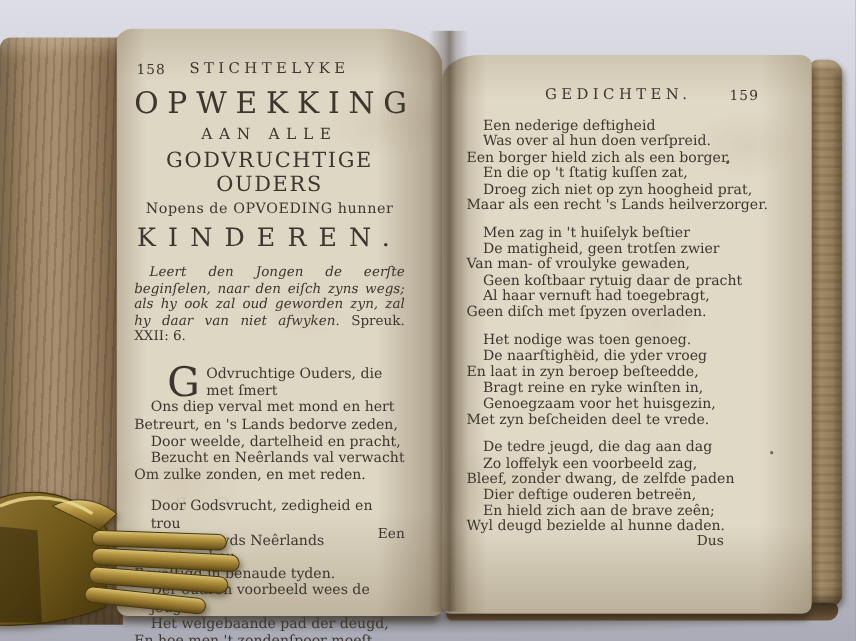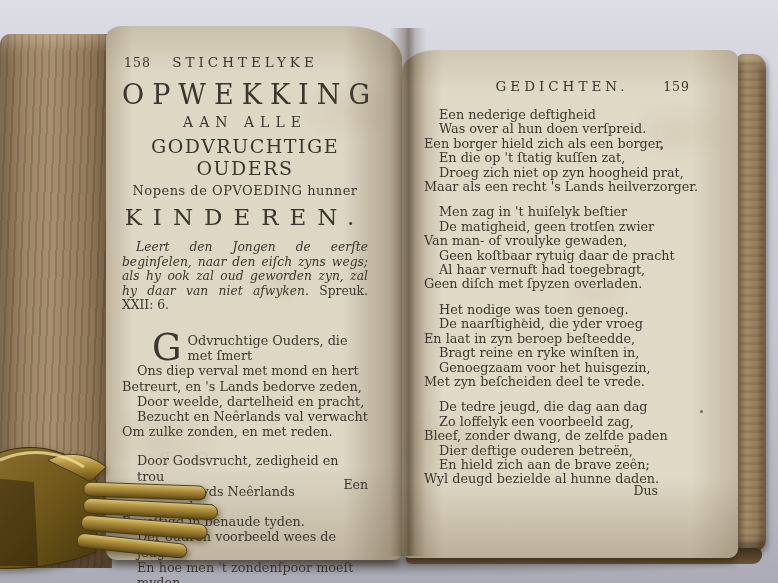--- a/index.html
+++ b/index.html
@@ -115,20 +115,21 @@
         <span>Betreurt, en 's Lands bedorve zeden,</span>
         <span>Door weelde, dartelheid en pracht,</span>
         <span>Bezucht en Neêrlands val verwacht</span>
         <span>Om zulke zonden, en met reden.</span>
       </p>
     <p class="stanza s2">
         <span>Door Godsvrucht, zedigheid en trou</span>
         <span>Werd eertyds Neêrlands ſtaatsgebou</span>
         <span>Beveſtigd in benaude tyden.</span>
         <span>Der oudren voorbeeld wees de jeugd</span>
+        <span>Het welgebaande pad der deugd,</span>
         <span>En hoe men 't zondenſpoor moeſt myden.</span>
       </p>
     <div class="catchword">Een</div>
     <div class="ghost">O P</div>
   </div>
 
   <div class="page page-right">
     <div class="phead">
       <span class="running">GEDICHTEN.</span>
       <span class="pagenum pn-right">159</span>

